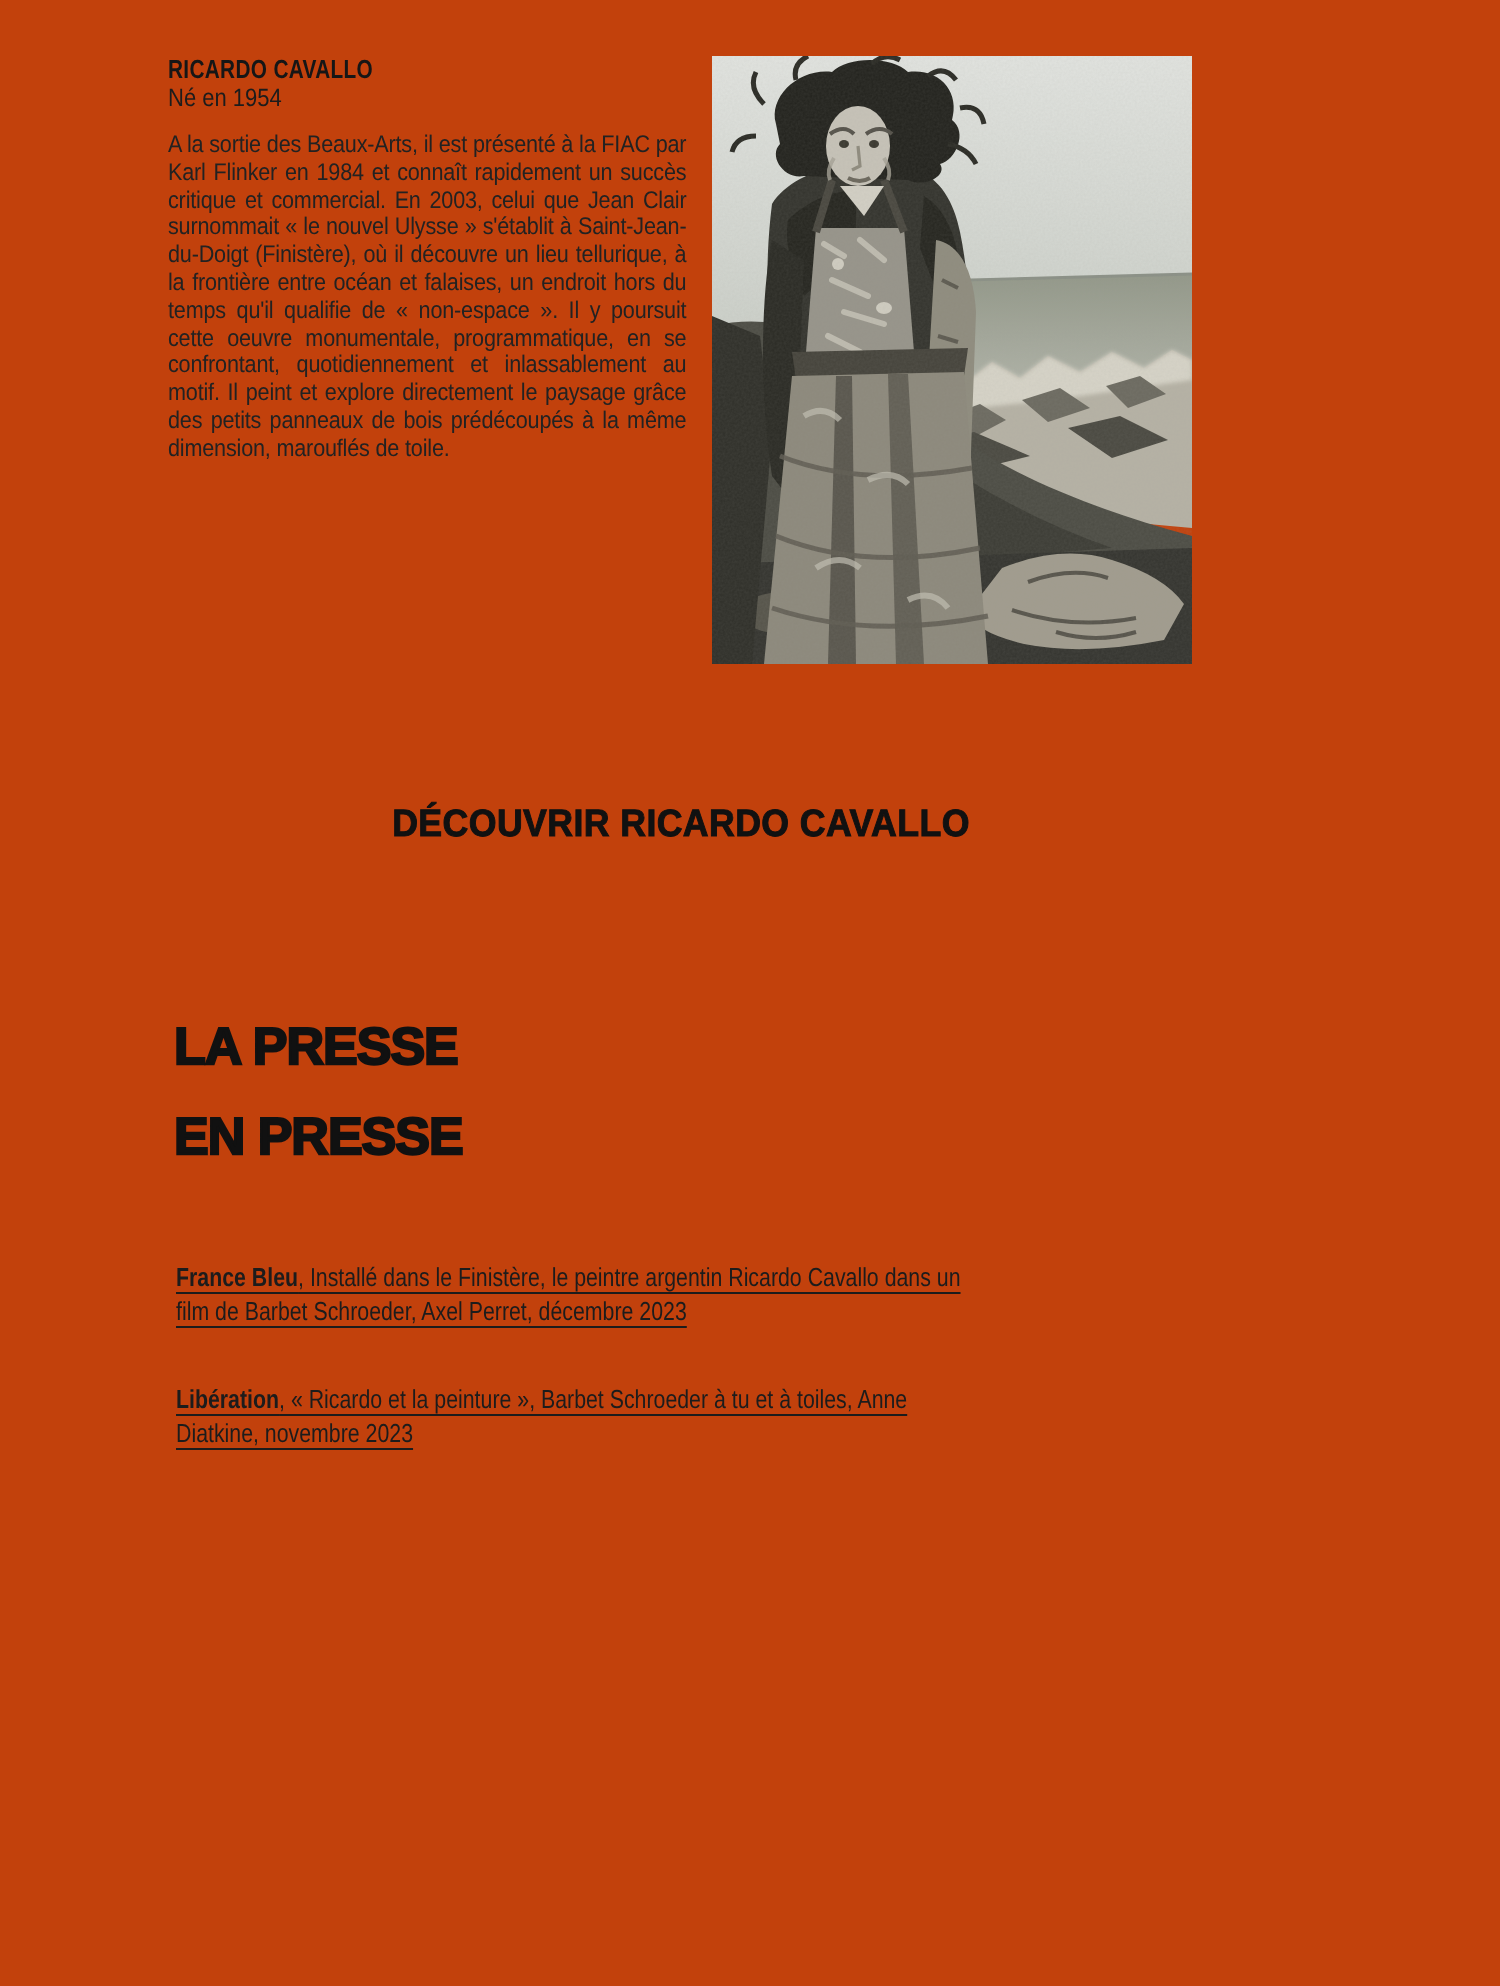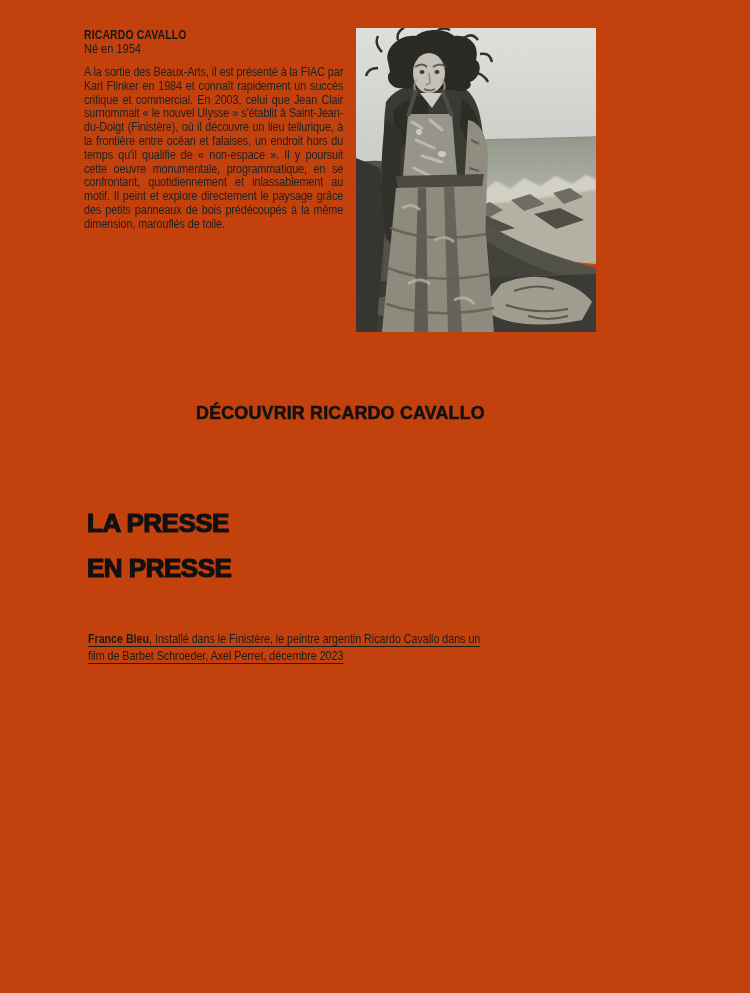--- a/index.html
+++ b/index.html
@@ -133,15 +133,18 @@
   </figure>
 
   <h3 class="discover">DÉCOUVRIR RICARDO CAVALLO</h3>
 
   <h1 class="press-title"><span>LA PRESSE</span><br><span>EN PRESSE</span></h1>
 
   <ul class="press-list">
     <li class="press-item">
       <a href="#" class="press-link"><strong>France Bleu</strong><span>, Installé dans le Finistère, le peintre argentin Ricardo Cavallo dans un</span><br><span>film de Barbet Schroeder, Axel Perret, décembre 2023</span></a>
     </li>
+    <li class="press-item">
+      <a href="#" class="press-link"><strong>Libération</strong><span>, « Ricardo et la peinture », Barbet Schroeder à tu et à toiles, Anne</span><br><span>Diatkine, novembre 2023</span></a>
+    </li>
   </ul>
 
 </div>
 
 </body></html>

